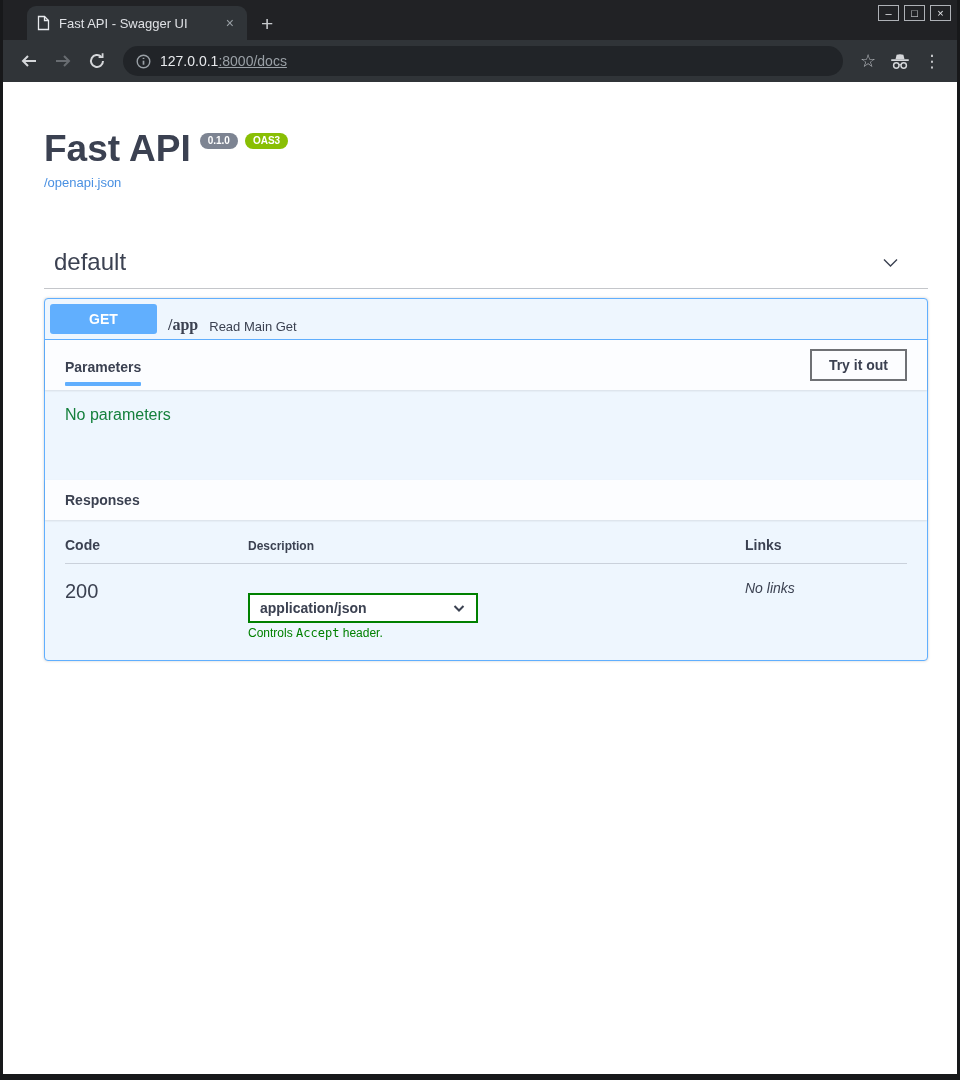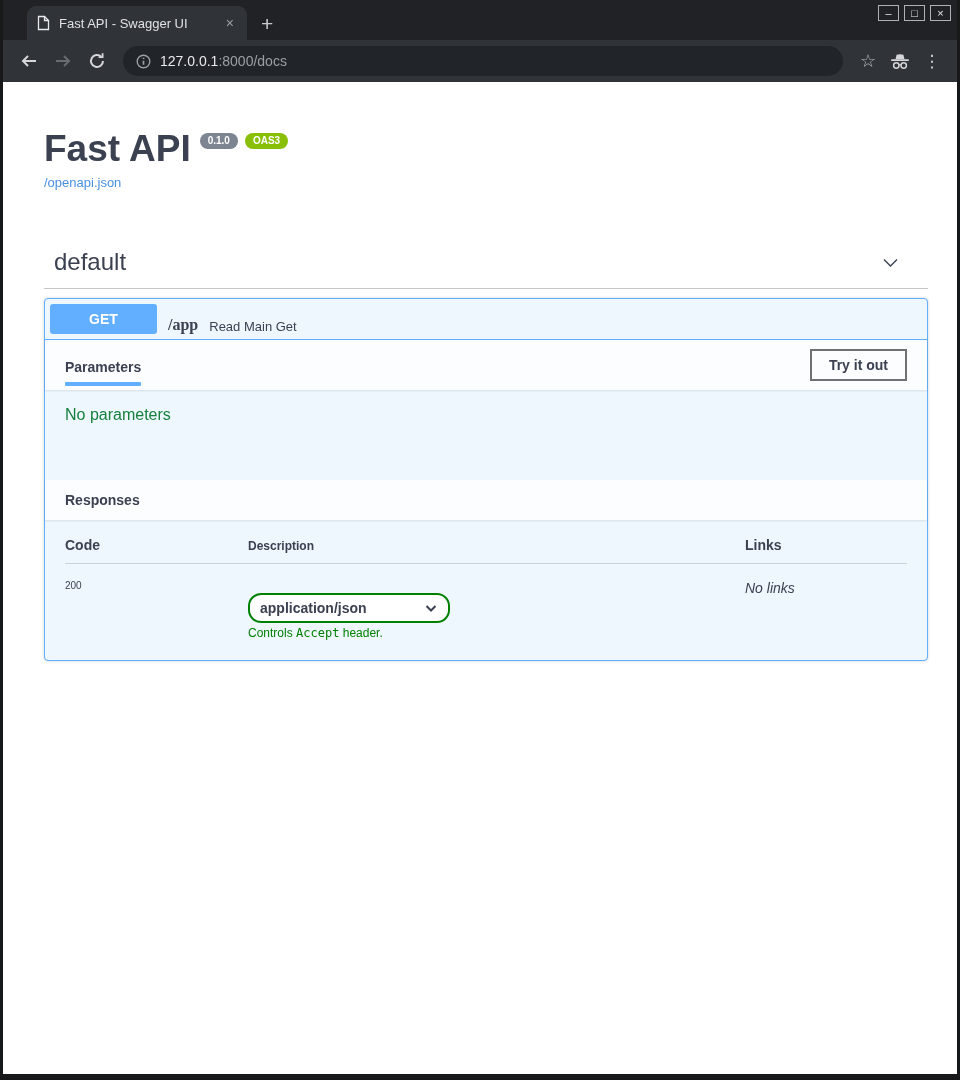--- a/index.html
+++ b/index.html
@@ -14,21 +14,21 @@
   .tab-close { color:#9aa0a6; font-size:14px; line-height:1; padding:2px 4px; border-radius:8px; cursor:pointer; }
   .newtab { color:#c7cacd; font-size:21px; font-weight:400; margin:0 0 6px 14px; cursor:pointer; line-height:1; }
   .win-controls { position:absolute; top:5px; right:6px; display:flex; gap:5px; }
   .win-btn { width:21px; height:16px; border:1px solid #aeb1b6; color:#e8eaed; font-size:11px; line-height:14px; text-align:center; cursor:pointer; background:transparent; }
 
   
   .toolbar { height:42px; background:#303438; display:flex; align-items:center; padding:0 12px; gap:6px; flex-shrink:0; }
   .nav-btn { width:28px; height:28px; display:flex; align-items:center; justify-content:center; cursor:pointer; flex-shrink:0; }
   .omnibox { flex:1; height:30px; background:#212428; border-radius:15px; display:flex; align-items:center; padding:0 13px; gap:9px; margin:0 6px; cursor:text; }
   .url-text { font-size:14px; color:#e8eaed; white-space:nowrap; }
-  .url-rest { color:#9aa0a6; }
+  .url-rest { color:#9aa0a6;text-decoration:underline; }
   .tool-icon { display:flex; align-items:center; justify-content:center; width:26px; height:26px; cursor:pointer; color:#c3c6ca; }
   .star-glyph { font-size:18px; color:#b6b9be; }
   .menu-glyph { font-size:17px; color:#d4d6d9; letter-spacing:0; }
 
   
   .page { flex:1; background:#fff; overflow:hidden; color:#3b4151;padding-left:12px; }
   .content { padding:0 29px; }
 
   .info { margin-top:48px; }
   .api-title { display:flex; align-items:flex-start; gap:9px; font-size:37px; font-weight:700; color:#3b4151; line-height:1; }
@@ -52,26 +52,26 @@
 
   .params-body { height:90px; padding:16px 20px; font-size:16px; color:#15803d; }
   .resp-header { height:40px; }
   .resp-title { font-size:14px; font-weight:700; color:#3b4151; }
 
   .responses-body { padding:17px 20px 20px; }
   .resp-thead { display:grid; grid-template-columns:183px 1fr 162px; padding-bottom:10px; border-bottom:1px solid rgba(59,65,81,.2); align-items:end; }
   .col-code, .col-links { font-size:14px; font-weight:700; color:#3b4151; }
   .col-desc { font-size:12px; font-weight:700; color:#3b4151; }
   .resp-row { display:grid; grid-template-columns:183px 1fr 162px; padding-top:12px; align-items:start; }
-  .cell-code { font-size:10px; color:#3b4151; padding-top:4px; }
+  .cell-code { font-size:20px; color:#3b4151; padding-top:4px; }
   .desc-box { background:#41444e; border-radius:4px; padding:10px; margin-right:30px; color:#fff; font-family:"DejaVu Sans Mono",monospace; font-style:italic; font-weight:700; font-size:12px; }
   .cell-links { font-size:14px; font-style:italic; color:#3b4151; padding-top:4px; }
 
   .media-wrap { margin-top:17px; }
-  .media-select { width:202px; height:30px; background:#fff; border:2px solid #008000; border-radius:13px; display:flex; align-items:center; justify-content:space-between; padding:0 10px; font-size:14px; font-weight:700; color:#3b4151; cursor:pointer; }
+  .media-select { width:230px; height:30px; background:#fff; border:2px solid #008000; border-radius:0; display:flex; align-items:center; justify-content:space-between; padding:0 10px; font-size:14px; font-weight:700; color:#3b4151; cursor:pointer; }
   .accept-hint { margin-top:3px; font-size:12px; color:#008000; }
   .accept-hint code { font-family:"DejaVu Sans Mono",monospace; font-size:12px; color:#008000; }
 
   svg { display:block; }
 </style>
 </head>
 <body>
 
 <div class="window">
 

